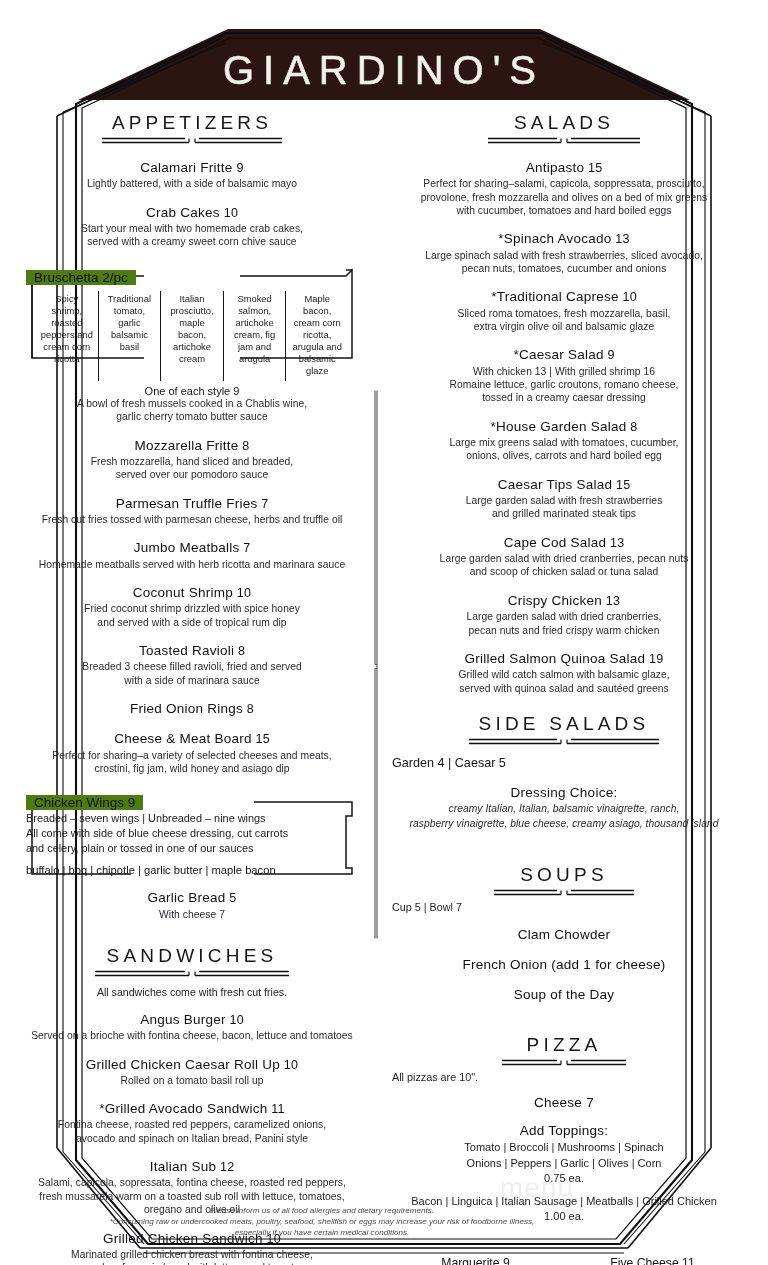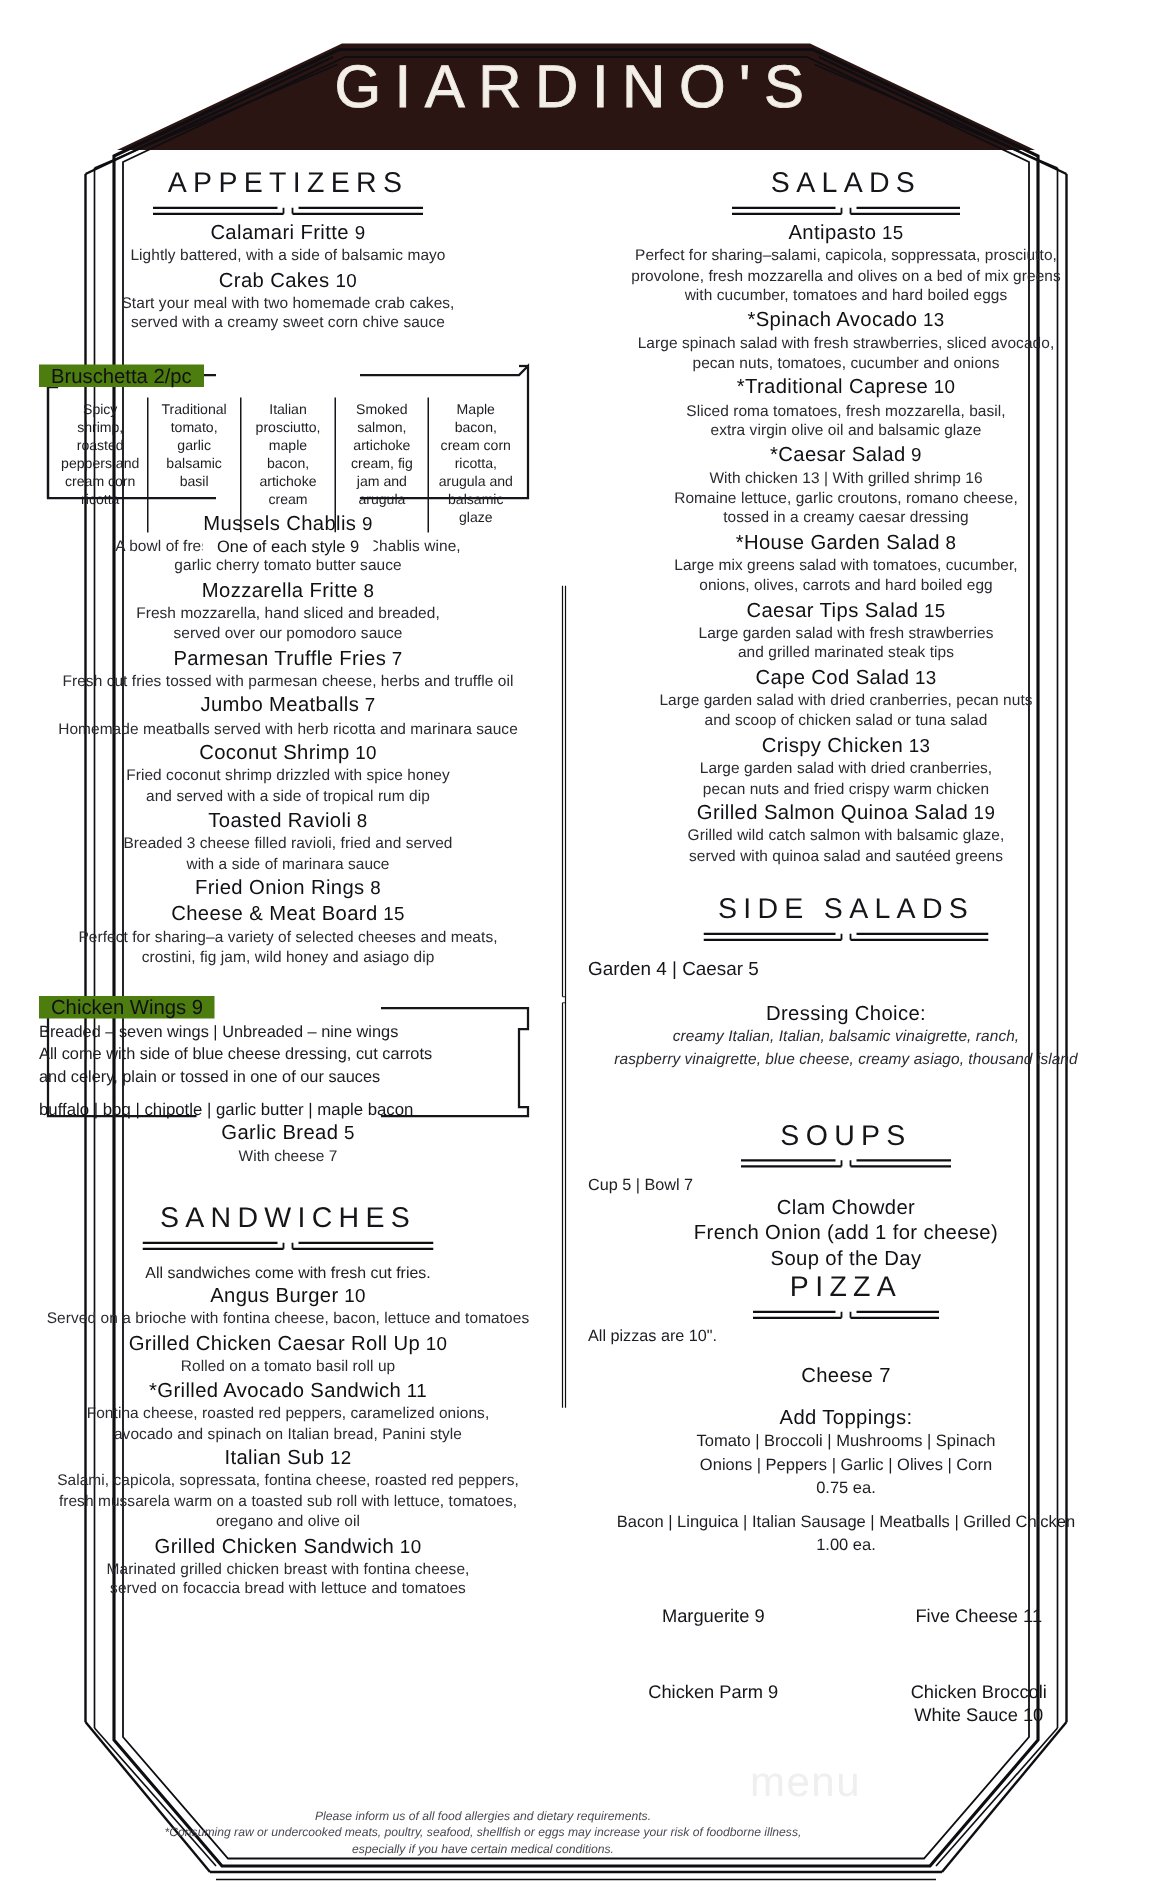--- a/index.html
+++ b/index.html
@@ -8,21 +8,21 @@
     background: #ffffff;
     font-family: "Liberation Sans", sans-serif;
     overflow: hidden;
   }
   .page { position: relative; width: 768px; height: 1265px; background: #fff; }
 
   
   .frame { position: absolute; inset: 0; pointer-events: none; }
 
   
-  .banner-wrap { position: absolute; top: 0; left: 0; width: 636px; height: 104px; }
+  .banner-wrap { position: absolute; top: 12px; left: 0; width: 636px; height: 104px; }
   .restaurant-name {
     position: absolute; top: 36px; left: 0; width: 768px;
     text-align: center;
     font-size: 40px;
     letter-spacing: 9px;
     color: #f3efe9;
     font-family: "Liberation Sans", sans-serif;
     font-weight: 300;
     -webkit-text-stroke: 0.6px #efe9e1;
   }
@@ -42,21 +42,21 @@
     font-size: 19px;
     letter-spacing: 4.2px;
     color: #16161a;
     font-weight: 400;
     margin-bottom: 2px;
     white-space: nowrap;
   }
   .sec-rule { display: block; margin: 1px auto 0; }
 
   
-  .item { text-align: center; }
+  .item { text-align: center; margin-top: 13px; }
   .item-name {
     font-size: 13.5px; color: #111115; letter-spacing: 0.25px; line-height: 1.28;
     font-weight: 400;
   }
   .item-name .price { font-size: 12.5px; }
   .item-sub {
     font-size: 10.3px; color: #2a2a30; line-height: 1.30; margin-top: 1px;
     letter-spacing: 0.05px;
   }
   .item-sub2 {
@@ -392,21 +392,21 @@
       <div class="item">
           <div class="item-name">Clam Chowder</div>
         </div>
       <div class="item">
           <div class="item-name">French Onion (add 1 for cheese)</div>
         </div>
       <div class="item">
           <div class="item-name">Soup of the Day</div>
         </div>
 
-      <div class="section" style="">
+      <div class="section" style="margin-top:30px;">
         <div class="sec-head">PIZZA</div>
         <svg class="sec-rule" width="124" height="10" viewBox="0 0 124 10">
           <line x1="0" y1="2.5" x2="55" y2="2.5" stroke="#0e0e12" stroke-width="1.5"></line>
           <line x1="69" y1="2.5" x2="124" y2="2.5" stroke="#0e0e12" stroke-width="1.5"></line>
           <line x1="0" y1="6.5" x2="59" y2="6.5" stroke="#0e0e12" stroke-width="1.5"></line>
           <line x1="65" y1="6.5" x2="124" y2="6.5" stroke="#0e0e12" stroke-width="1.5"></line>
           <line x1="59" y1="2.5" x2="59" y2="6.5" stroke="#0e0e12" stroke-width="1.2"></line>
           <line x1="65" y1="2.5" x2="65" y2="6.5" stroke="#0e0e12" stroke-width="1.2"></line>
         </svg>
       </div>

